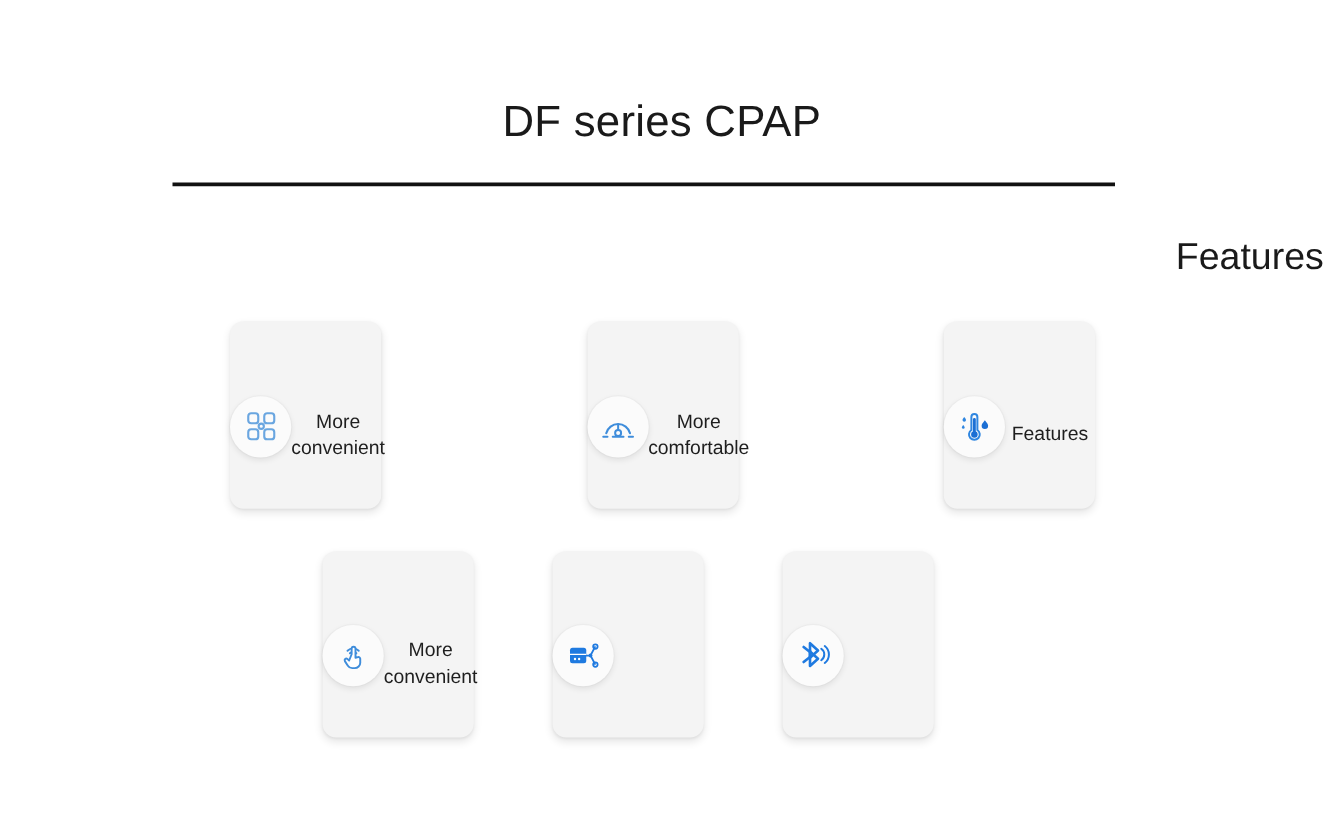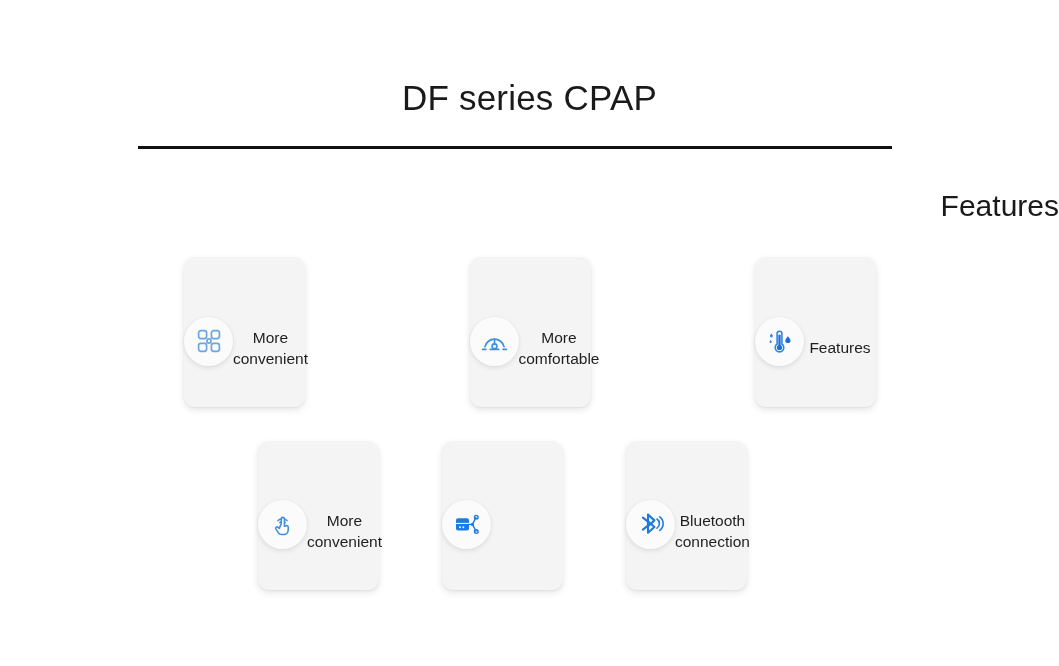--- a/index.html
+++ b/index.html
@@ -230,19 +230,17 @@
 
           <path d="M11.0 3.6 L17.4 9.4 L11.0 15.2 V3.6" fill="none" stroke="#1f7ae0" stroke-width="2.1" stroke-linejoin="round" stroke-linecap="round"></path>
           <path d="M11.0 9.4 V21.8 L17.4 16.0 L11.0 10.2" fill="none" stroke="#1f7ae0" stroke-width="2.1" stroke-linejoin="round" stroke-linecap="round"></path>
           <path d="M5.9 6.6 L11.0 10.6" fill="none" stroke="#1f7ae0" stroke-width="2.1" stroke-linecap="round"></path>
           <path d="M5.9 18.6 L11.0 14.6" fill="none" stroke="#1f7ae0" stroke-width="2.1" stroke-linecap="round"></path>
 
           <path d="M20.0 8.0 a5.6 5.6 0 0 1 0 9.2" fill="none" stroke="#1f7ae0" stroke-width="1.6" stroke-linecap="round"></path>
           <path d="M22.8 5.8 a8.6 8.6 0 0 1 0 13.6" fill="none" stroke="#1f7ae0" stroke-width="1.6" stroke-linecap="round"></path>
         </svg>
       </div>
-      <div class="card-label">Bluetooth
-connection</div>
     </div>
 
   </div>
 
 </div>
 
 </body></html>

